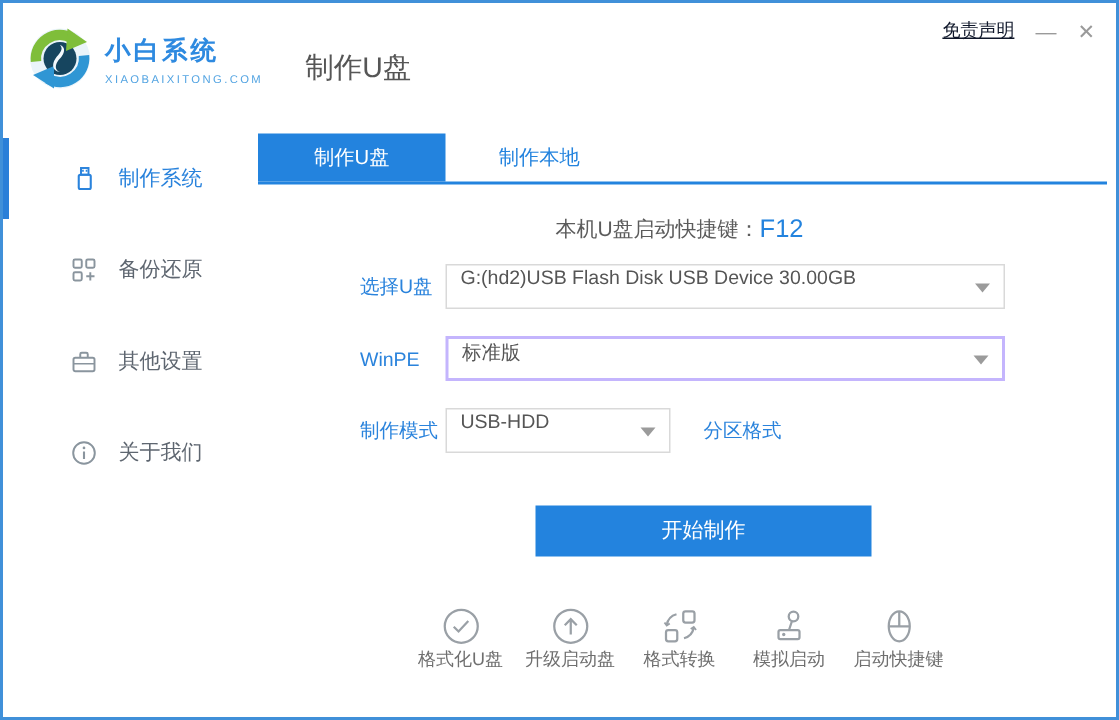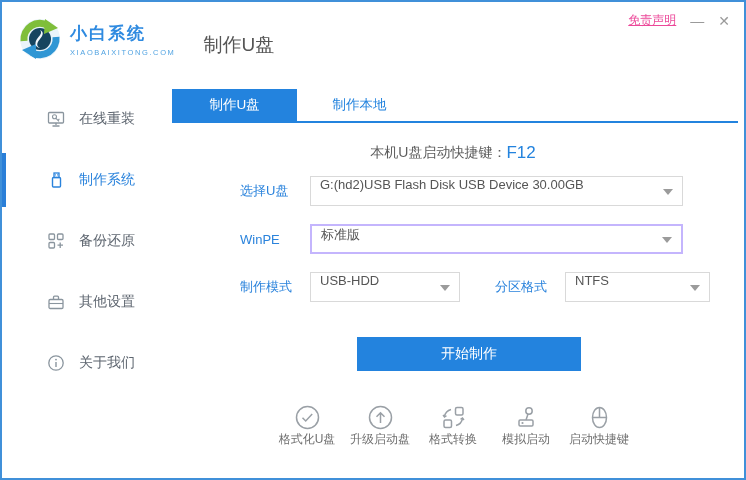--- a/index.html
+++ b/index.html
@@ -9,21 +9,21 @@
 
   
   .titlebar { position:relative; height:74px; display:flex; align-items:center; padding-left:16px; }
   .brand { display:flex; align-items:center; }
   .brand-logo { width:44px; height:44px; }
   .brand-text { margin-left:8px; display:flex; flex-direction:column; }
   .brand-name { font-size:17px; font-weight:bold; color:#2e8ae0; letter-spacing:2px; line-height:24px; }
   .brand-domain { font-size:7.5px; color:#53a4e2; letter-spacing:1.6px; margin-top:2px; }
   .page-title { font-size:19px; color:#565656; margin-left:28px; margin-top:12px; }
   .titlebar-right { position:absolute; top:10px; right:14px; display:flex; align-items:center; gap:14px; }
-  .disclaimer { font-size:12px; color:#ec4899; text-decoration:underline; cursor:pointer; }
+  .disclaimer { font-size:12px; color:#0f172a; text-decoration:underline; cursor:pointer; }
   .win-btn { font-size:14px; color:#9a9a9a; cursor:pointer; line-height:14px; }
 
   
   .app-body { position:absolute; top:74px; left:0; right:0; bottom:0; display:flex; }
   .sidebar { width:160px; flex:none; padding-top:18px; }
   .side-item { position:relative; height:50px; margin-bottom:11px; display:flex; align-items:center; padding-left:45px; cursor:pointer; }
   .side-icon { width:18px; height:18px; margin-right:14px; flex:none; }
   .side-label { font-size:14px; color:#5e6670; }
   .side-item.active .side-label { color:#2a83dc; }
   .side-item.active::before { content:""; position:absolute; left:0; top:-2px; width:4px; height:54px; background:#2a7fd8; }
@@ -35,21 +35,21 @@
   .tab { width:125px; display:flex; align-items:center; justify-content:center; font-size:13.5px; cursor:pointer; }
   .tab.active { background:#2383de; color:#fff; }
   .tab.inactive { color:#2383de; }
 
   
   .hotkey { margin-top:20px; text-align:center; font-size:14px; color:#5c5c5c; }
   .hotkey .hk-value { font-size:17px; color:#2383de; vertical-align:-1px; }
 
   
   .form { margin:13px 0 0 78px; }
-  .frow { display:flex; align-items:center; height:30px; margin-bottom:18px;gap:13px; }
+  .frow { display:flex; align-items:center; height:30px; margin-bottom:18px; }
   .flabel { width:57px; flex:none; font-size:13px; color:#2a83dc; }
   .fselect { position:relative; height:30px; border:1px solid #d9d9d9; background:#fff; display:flex; padding:0 22px 0 9px; font-size:13px; color:#555; cursor:pointer; }
   .fselect.focused { border:2px solid #c4b5fd; }
   .sel-usb { width:373px; }
   .sel-winpe { width:373px; }
   .sel-mode { width:150px; }
   .sel-part { width:145px; }
   .flabel2 { width:57px; flex:none; margin-left:22px; font-size:13px; color:#2a83dc; }
   .arrow { position:absolute; right:9px; top:50%; margin-top:-2px; width:0; height:0; border-left:5px solid transparent; border-right:5px solid transparent; border-top:6px solid #9b9b9b; }
 
@@ -90,29 +90,20 @@
       <a class="disclaimer">免责声明</a>
       <span class="win-btn">—</span>
       <span class="win-btn">✕</span>
     </div>
   </div>
 
   <div class="app-body">
 
     <div class="sidebar">
 
-      <div class="side-item">
-        <svg class="side-icon" viewBox="0 0 18 18">
-          <rect x="1.5" y="2.5" width="15" height="10.5" rx="1" fill="none" stroke="#8a959e" stroke-width="1.3"></rect>
-          <circle cx="7.5" cy="6.8" r="2" fill="none" stroke="#8a959e" stroke-width="1.1"></circle>
-          <path d="M9 8.3 L12 11.3 M11 10.3 l1.4 -1.4" fill="none" stroke="#8a959e" stroke-width="1.1"></path>
-          <path d="M9 13 v2 M5.5 16 h7" fill="none" stroke="#8a959e" stroke-width="1.3"></path>
-        </svg>
-        <span class="side-label">在线重装</span>
-      </div>
 
       <div class="side-item active">
         <svg class="side-icon" viewBox="0 0 18 18">
           <rect x="5.5" y="6.5" width="8" height="9.5" rx="1" fill="none" stroke="#2a83dc" stroke-width="1.4"></rect>
           <rect x="7" y="2" width="5" height="4.5" fill="none" stroke="#2a83dc" stroke-width="1.3"></rect>
           <path d="M8.3 3.2 v1.3 M10.7 3.2 v1.3" stroke="#2a83dc" stroke-width="1.1"></path>
         </svg>
         <span class="side-label">制作系统</span>
       </div>
 
@@ -175,24 +166,20 @@
           </div>
         </div>
 
         <div class="frow">
           <span class="flabel">制作模式</span>
           <div class="fselect sel-mode">
             <span>USB-HDD</span>
             <i class="arrow"></i>
           </div>
           <span class="flabel2">分区格式</span>
-          <div class="fselect sel-part">
-            <span>NTFS</span>
-            <i class="arrow"></i>
-          </div>
         </div>
 
       </div>
 
       <button class="start-btn">开始制作</button>
 
       <div class="tools">
 
         <div class="tool">
           <svg class="tool-icon" viewBox="0 0 27 27">

